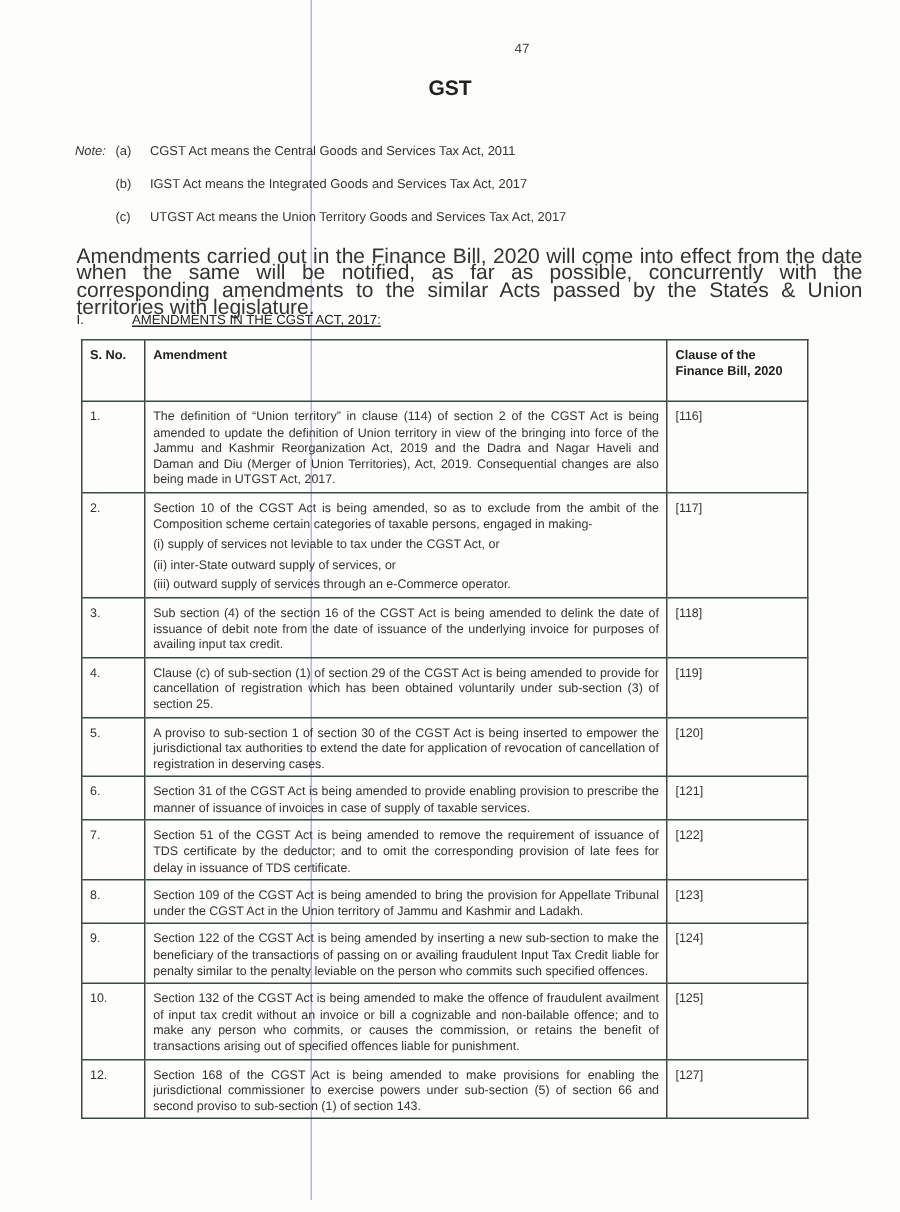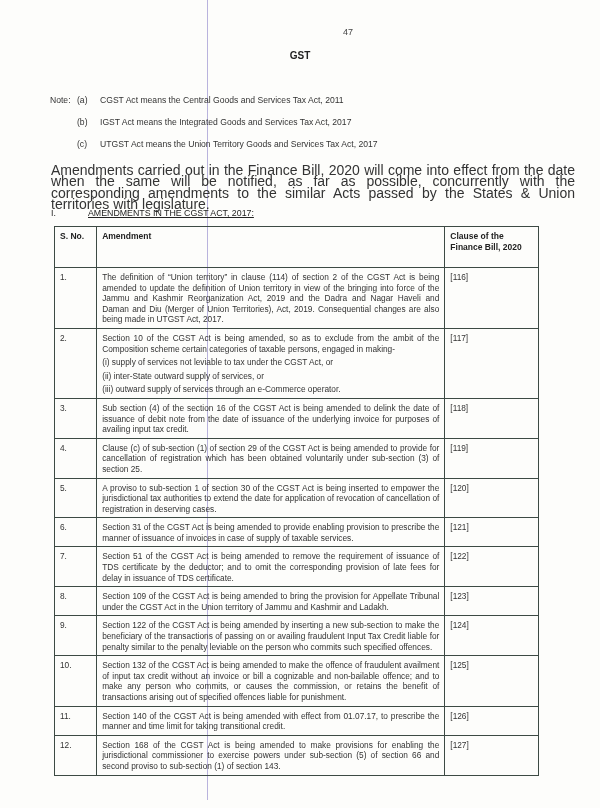--- a/index.html
+++ b/index.html
@@ -3,23 +3,23 @@
 <meta charset="utf-8">
 <style>
   html, body { margin: 0; padding: 0; }
   body {
     width: 600px; height: 808px; position: relative; overflow: hidden;
     background: #fdfdfb;
     font-family: "Liberation Sans", sans-serif;
     color: #2b2b2b;
   }
   .page-num { position: absolute; top: 27px; left: 0; width: 600px; text-align: center; font-size: 9px; color: #444; padding-left: 48px; }
-  .title { position: absolute; top: 50px; left: 0; width: 600px; text-align: center; font-size: 10px; font-weight: bold; color: #222; }
+  .title { position: absolute; top: 50px; left: 0; width: 600px; text-align: center; font-size: 14px; font-weight: bold; color: #222; }
   .note-row { position: absolute; left: 50px; font-size: 8.6px; color: #333; white-space: nowrap; }
-  .note-row .lbl { display: inline-block; width: 27px; }
+  .note-row .lbl { display: inline-block; width: 27px; font-style: italic; }
   .note-row .key { display: inline-block; width: 23px; }
   .intro { position: absolute; top: 144px; left: 51px; width: 524px; font-size: 14px; line-height: 11.4px; text-align: justify; color: #333; }
   .section-heading { position: absolute; top: 198px; left: 51px; font-size: 8.8px; font-weight: normal; color: #222; }
   .section-heading .num { display: inline-block; width: 37px; }
   .section-heading .txt { text-decoration: underline; }
   table.amend {
     position: absolute; top: 215px; left: 54px; width: 485px;
     border-collapse: collapse; font-size: 8.3px; color: #333;
   }
   table.amend td, table.amend th {
@@ -115,23 +115,18 @@
       <td class="c-sno">9.</td>
       <td class="c-amd">Section 122 of the CGST Act is being amended by inserting a new sub-section to make the beneficiary of the transactions of passing on or availing fraudulent Input Tax Credit liable for penalty similar to the penalty leviable on the person who commits such specified offences.</td>
       <td class="c-cls">[124]</td>
     </tr>
     <tr>
       <td class="c-sno">10.</td>
       <td class="c-amd">Section 132 of the CGST Act is being amended to make the offence of fraudulent availment of input tax credit without an invoice or bill a cognizable and non-bailable offence; and to make any person who commits, or causes the commission, or retains the benefit of transactions arising out of specified offences liable for punishment.</td>
       <td class="c-cls">[125]</td>
     </tr>
     <tr>
-      <td class="c-sno">11.</td>
-      <td class="c-amd">Section 140 of the CGST Act is being amended with effect from 01.07.17, to prescribe the manner and time limit for taking transitional credit.</td>
-      <td class="c-cls">[126]</td>
-    </tr>
-    <tr>
       <td class="c-sno">12.</td>
       <td class="c-amd">Section 168 of the CGST Act is being amended to make provisions for enabling the jurisdictional commissioner to exercise powers under sub-section (5) of section 66 and second proviso to sub-section (1) of section 143.</td>
       <td class="c-cls">[127]</td>
     </tr>
   </tbody>
 </table>
 
 </body></html>

